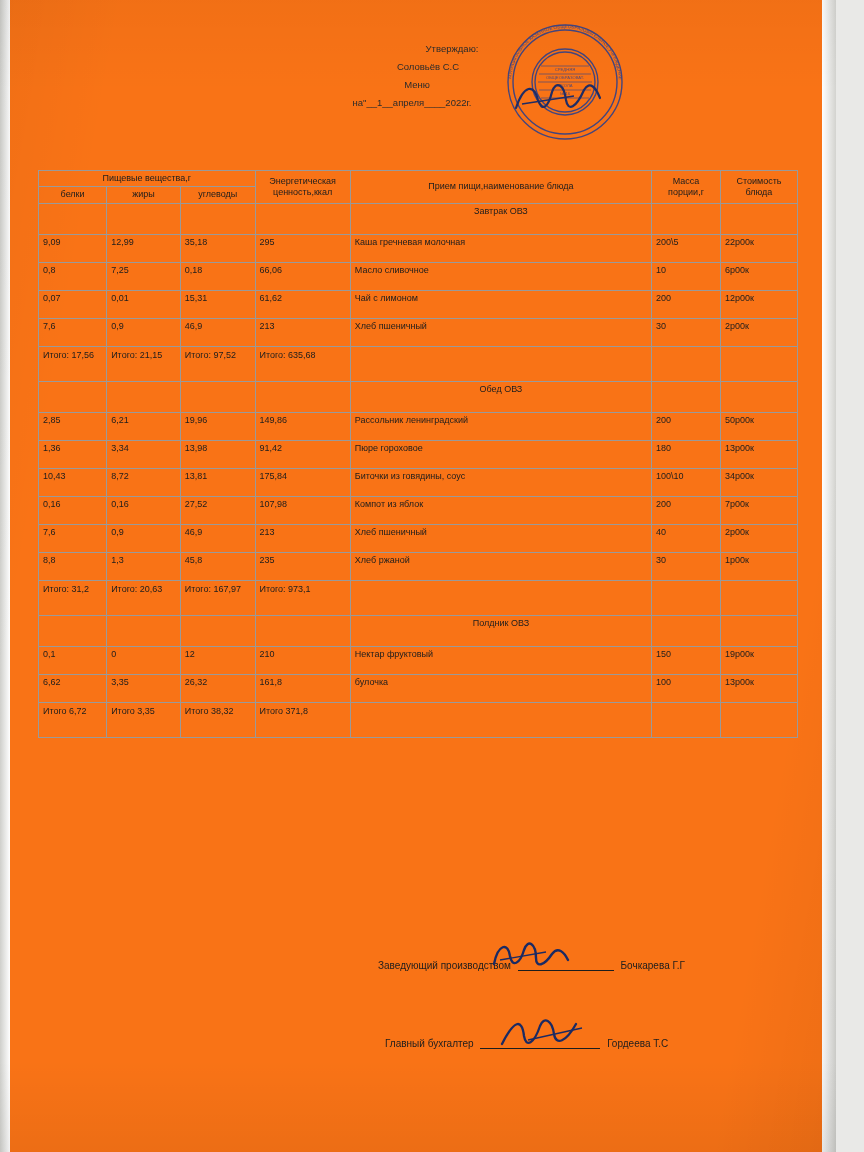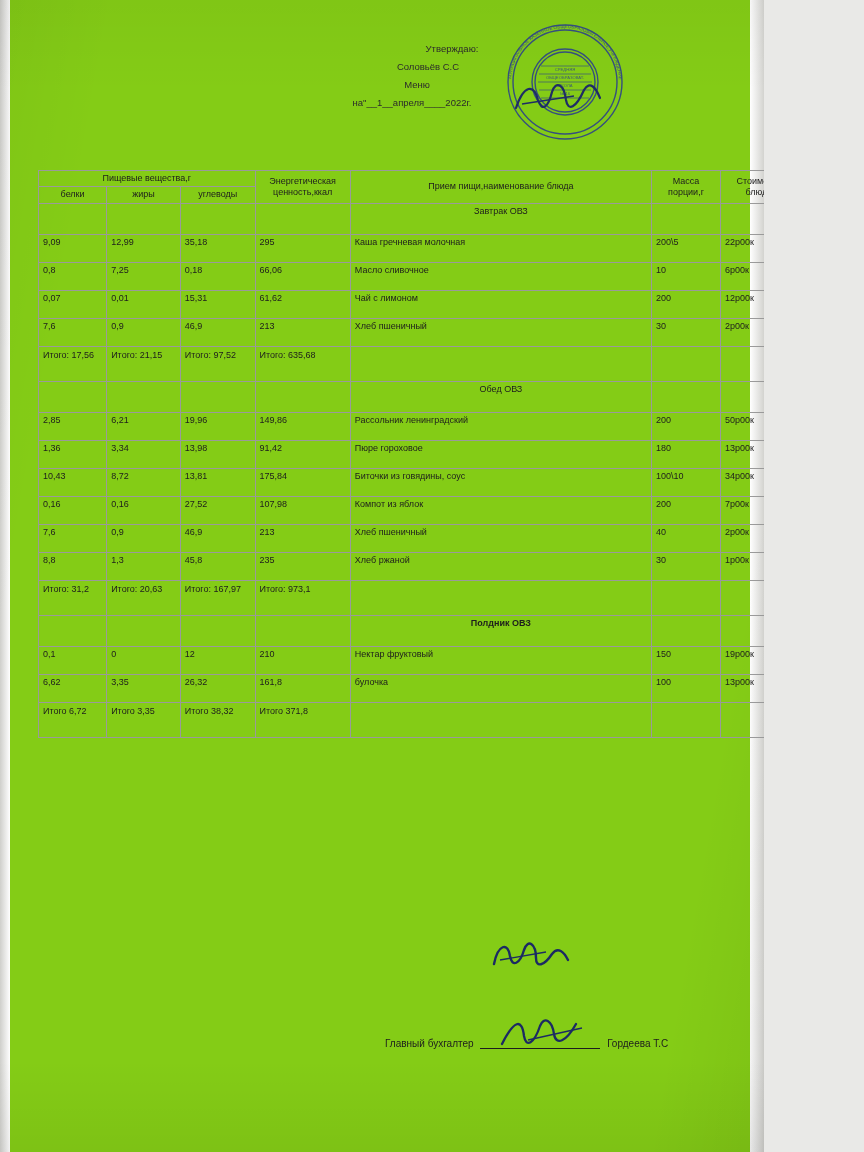--- a/index.html
+++ b/index.html
@@ -5,23 +5,23 @@
   html, body {
     margin: 0;
     padding: 0;
     background: #e9e9e7;
   }
   body {
     font-family: "Liberation Sans", sans-serif;
   }
   .page {
     position: relative;
-    width: 764px;
+    width: 836px;
     height: 1152px;
-    background: #84cc16;
+    background: #f97316;
     overflow: hidden;
     box-sizing: border-box;
   }
   
   .paper-shade {
     position: absolute;
     inset: 0;
     background:
       linear-gradient(100deg, rgba(0,0,0,0.035) 0%, rgba(0,0,0,0) 12%, rgba(0,0,0,0) 88%, rgba(0,0,0,0.05) 100%),
       linear-gradient(180deg, rgba(0,0,0,0.03) 0%, rgba(0,0,0,0) 8%, rgba(0,0,0,0) 92%, rgba(0,0,0,0.05) 100%);
@@ -121,21 +121,21 @@
     padding-left: 8px;
     padding-bottom: 2px;
   }
   .section-row td {
     text-align: center;
     font-weight: bold;
     height: 26px;
     vertical-align: middle;
   }
   .section-row td.plain {
-    font-weight: bold;
+    font-weight: normal;
     text-align: center;
   }
   .total-row td {
     height: 30px;
     line-height: 1.35;
   }
   .empty-tall { height: 34px; }
 
   .footer-sign {
     position: absolute;
@@ -387,20 +387,25 @@
         <td>Итого 3,35</td>
         <td>Итого 38,32</td>
         <td>Итого 371,8</td>
         <td></td>
         <td></td>
         <td></td>
       </tr>
     </tbody>
   </table>
 
+  <div class="footer-sign fs-1">
+    <span>Заведующий производством</span>
+    <span class="sign-line"></span>
+    <span>Бочкарева Г.Г</span>
+  </div>
 
   <div class="footer-sign fs-2">
     <span>Главный бухгалтер</span>
     <span class="sign-line wide"></span>
     <span>Гордеева Т.С</span>
   </div>
 
   <svg class="ink ink-1" width="84" height="34" viewBox="0 0 84 34">
     <path d="M6 26 C 10 6, 20 4, 22 18 C 24 30, 32 26, 36 12 C 40 0, 48 6, 48 20 C 48 30, 56 28, 64 16 C 70 8, 76 14, 80 22" fill="none" stroke="#1b2a63" stroke-width="2.4" stroke-linecap="round"></path>
     <path d="M12 22 L58 14" fill="none" stroke="#1b2a63" stroke-width="1.3"></path>

